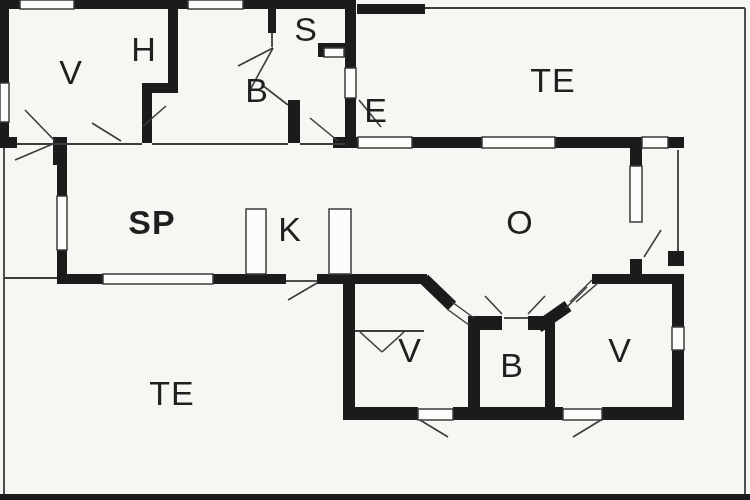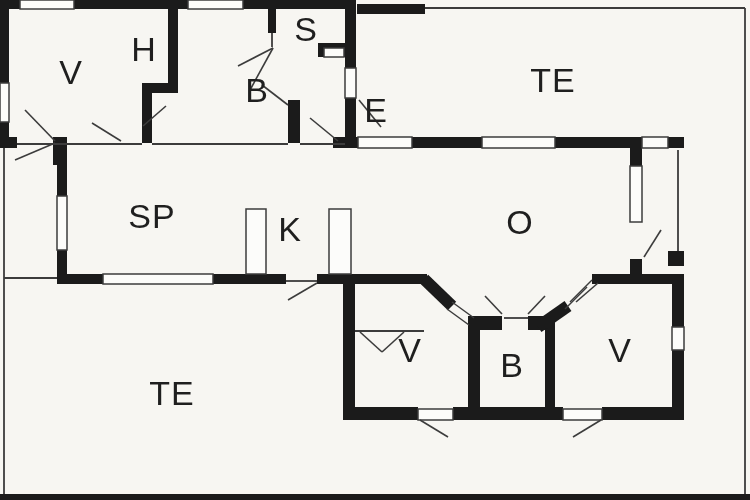--- a/index.html
+++ b/index.html
@@ -116,21 +116,21 @@
       <line x1="420" y1="420" x2="448" y2="437" stroke="#3c3c3c" stroke-width="1.6"></line>
       <line x1="601" y1="420" x2="573" y2="437" stroke="#3c3c3c" stroke-width="1.6"></line>
     </svg>
   <div>
       <span class="room-label" style="left: 71px; top: 72px;">V</span>
       <span class="room-label" style="left: 144px; top: 49px;">H</span>
       <span class="room-label" style="left: 306px; top: 29px;">S</span>
       <span class="room-label" style="left: 257px; top: 90px;">B</span>
       <span class="room-label" style="left: 376px; top: 110px;">E</span>
       <span class="room-label" style="left: 553px; top: 80px;">TE</span>
-      <span class="room-label" style="left: 152px; top: 216px;">SP</span>
+      <span class="room-label" style="left: 152px; top: 222px; font-weight: bold;">SP</span>
       <span class="room-label" style="left: 290px; top: 229px;">K</span>
       <span class="room-label" style="left: 520px; top: 222px;">O</span>
       <span class="room-label" style="left: 410px; top: 350px;">V</span>
       <span class="room-label" style="left: 512px; top: 365px;">B</span>
       <span class="room-label" style="left: 620px; top: 350px;">V</span>
       <span class="room-label" style="left: 172px; top: 393px;">TE</span>
     </div>
 </div>
 
 </body></html>

